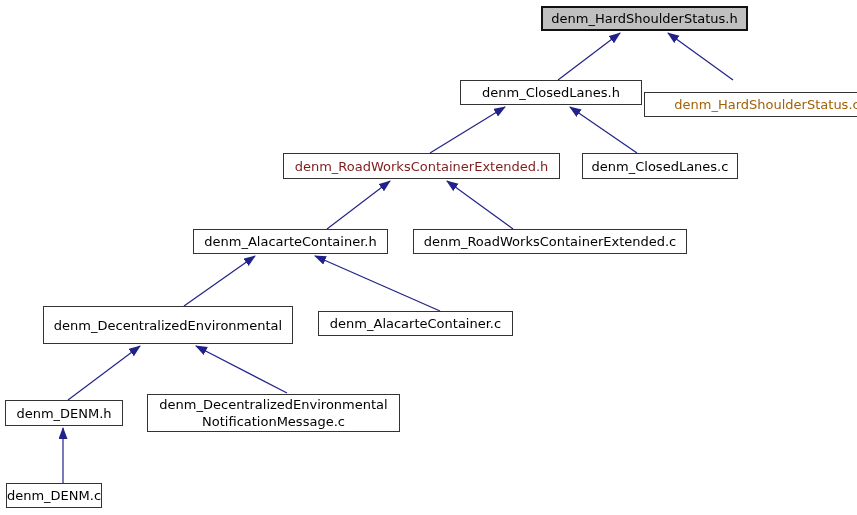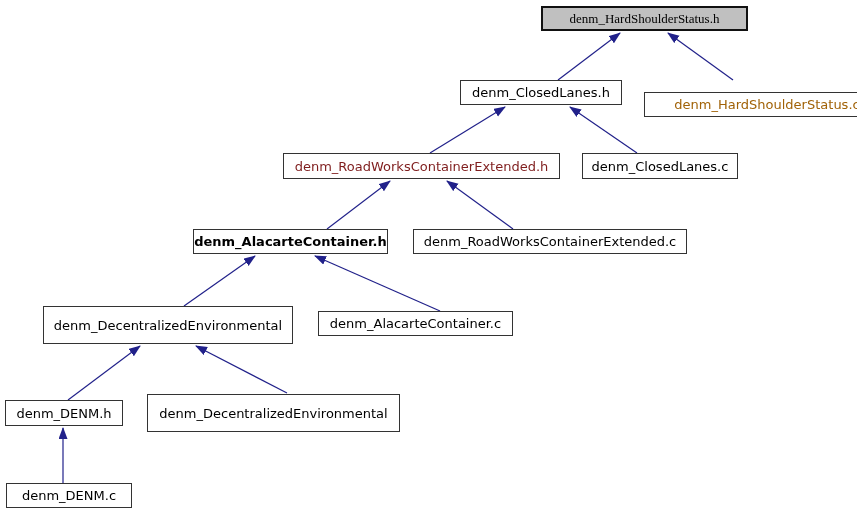--- a/index.html
+++ b/index.html
@@ -35,21 +35,20 @@
     flex-direction: column;
     align-items: center;
     justify-content: center;
     white-space: nowrap;
     text-align: center;
     cursor: pointer;
   }
   .node.highlighted {
     background: #c0c0c0;
     border: 2px solid #ef4444;
-    font-family: Liberation Serif, serif;
   }
   .node span {
     display: block;
   }
 </style>
 </head>
 <body>
 
 <div class="canvas" style="background: rgb(255, 255, 255);">
   <svg class="edges" xmlns="http://www.w3.org/2000/svg">
@@ -69,47 +68,48 @@
         <line x1="440" y1="311" x2="315" y2="256" stroke="#21218a" stroke-width="1.2" marker-end="url(#arrowhead)"></line>
         <line x1="68" y1="400" x2="140" y2="346" stroke="#21218a" stroke-width="1.2" marker-end="url(#arrowhead)"></line>
         <line x1="287" y1="393" x2="196" y2="346" stroke="#21218a" stroke-width="1.2" marker-end="url(#arrowhead)"></line>
         <line x1="63" y1="483" x2="63" y2="428" stroke="#21218a" stroke-width="1.2" marker-end="url(#arrowhead)"></line>
       </g>
   </svg>
   <div id="node-layer">
       <div class="node highlighted" style="left: 541px; top: 6px; width: 207px; height: 25px; background: rgb(192, 192, 192); border-color: rgb(17, 17, 17); color: rgb(0, 0, 0);">
         <span>denm_HardShoulderStatus.h</span>
       </div>
-      <div class="node" style="left: 460px; top: 80px; width: 162px; height: 25px; background: rgb(255, 255, 255); border-color: rgb(51, 51, 51); color: rgb(0, 0, 0);">
+      <div class="node" style="left: 460px; top: 80px; width: 182px; height: 25px; background: rgb(255, 255, 255); border-color: rgb(51, 51, 51); color: rgb(0, 0, 0);">
         <span>denm_ClosedLanes.h</span>
       </div>
       <div class="node" style="left: 644px; top: 92px; width: 246px; height: 25px; background: rgb(255, 255, 255); border-color: rgb(51, 51, 51); color: #a16207;">
         <span>denm_HardShoulderStatus.c</span>
       </div>
       <div class="node" style="left: 283px; top: 153px; width: 277px; height: 26px; background: rgb(255, 255, 255); border-color: rgb(51, 51, 51); color: #7f1d1d;">
         <span>denm_RoadWorksContainerExtended.h</span>
       </div>
       <div class="node" style="left: 582px; top: 153px; width: 156px; height: 26px; background: rgb(255, 255, 255); border-color: rgb(51, 51, 51); color: rgb(0, 0, 0);">
         <span>denm_ClosedLanes.c</span>
       </div>
-      <div class="node" style="left: 193px; top: 229px; width: 195px; height: 25px; background: rgb(255, 255, 255); border-color: rgb(51, 51, 51); color: rgb(0, 0, 0); font-weight: bold;">
+      <div class="node" style="left: 193px; top: 229px; width: 195px; height: 25px; background: rgb(255, 255, 255); border-color: rgb(51, 51, 51); color: rgb(0, 0, 0);">
         <span>denm_AlacarteContainer.h</span>
       </div>
       <div class="node" style="left: 413px; top: 229px; width: 274px; height: 25px; background: rgb(255, 255, 255); border-color: rgb(51, 51, 51); color: rgb(0, 0, 0);">
         <span>denm_RoadWorksContainerExtended.c</span>
       </div>
       <div class="node" style="left: 43px; top: 306px; width: 250px; height: 38px; background: rgb(255, 255, 255); border-color: rgb(51, 51, 51); color: rgb(0, 0, 0);">
         <span>denm_DecentralizedEnvironmental</span>
       </div>
       <div class="node" style="left: 318px; top: 311px; width: 195px; height: 25px; background: rgb(255, 255, 255); border-color: rgb(51, 51, 51); color: rgb(0, 0, 0); align-items: center;">
         <span>denm_AlacarteContainer.c</span>
       </div>
       <div class="node" style="left: 5px; top: 400px; width: 118px; height: 26px; background: rgb(255, 255, 255); border-color: rgb(51, 51, 51); color: rgb(0, 0, 0);">
         <span>denm_DENM.h</span>
       </div>
       <div class="node" style="left: 147px; top: 394px; width: 253px; height: 38px; background: rgb(255, 255, 255); border-color: rgb(51, 51, 51); color: rgb(0, 0, 0);">
         <span>denm_DecentralizedEnvironmental</span>
+        <span>NotificationMessage.c</span>
       </div>
-      <div class="node" style="left: 6px; top: 483px; width: 126px; height: 25px; background: rgb(255, 255, 255); border-color: rgb(51, 51, 51); color: rgb(0, 0, 0);">
+      <div class="node" style="left: 6px; top: 483px; width: 96px; height: 25px; background: rgb(255, 255, 255); border-color: rgb(51, 51, 51); color: rgb(0, 0, 0);">
         <span>denm_DENM.c</span>
       </div>
     </div>
 </div>
 
 </body></html>

